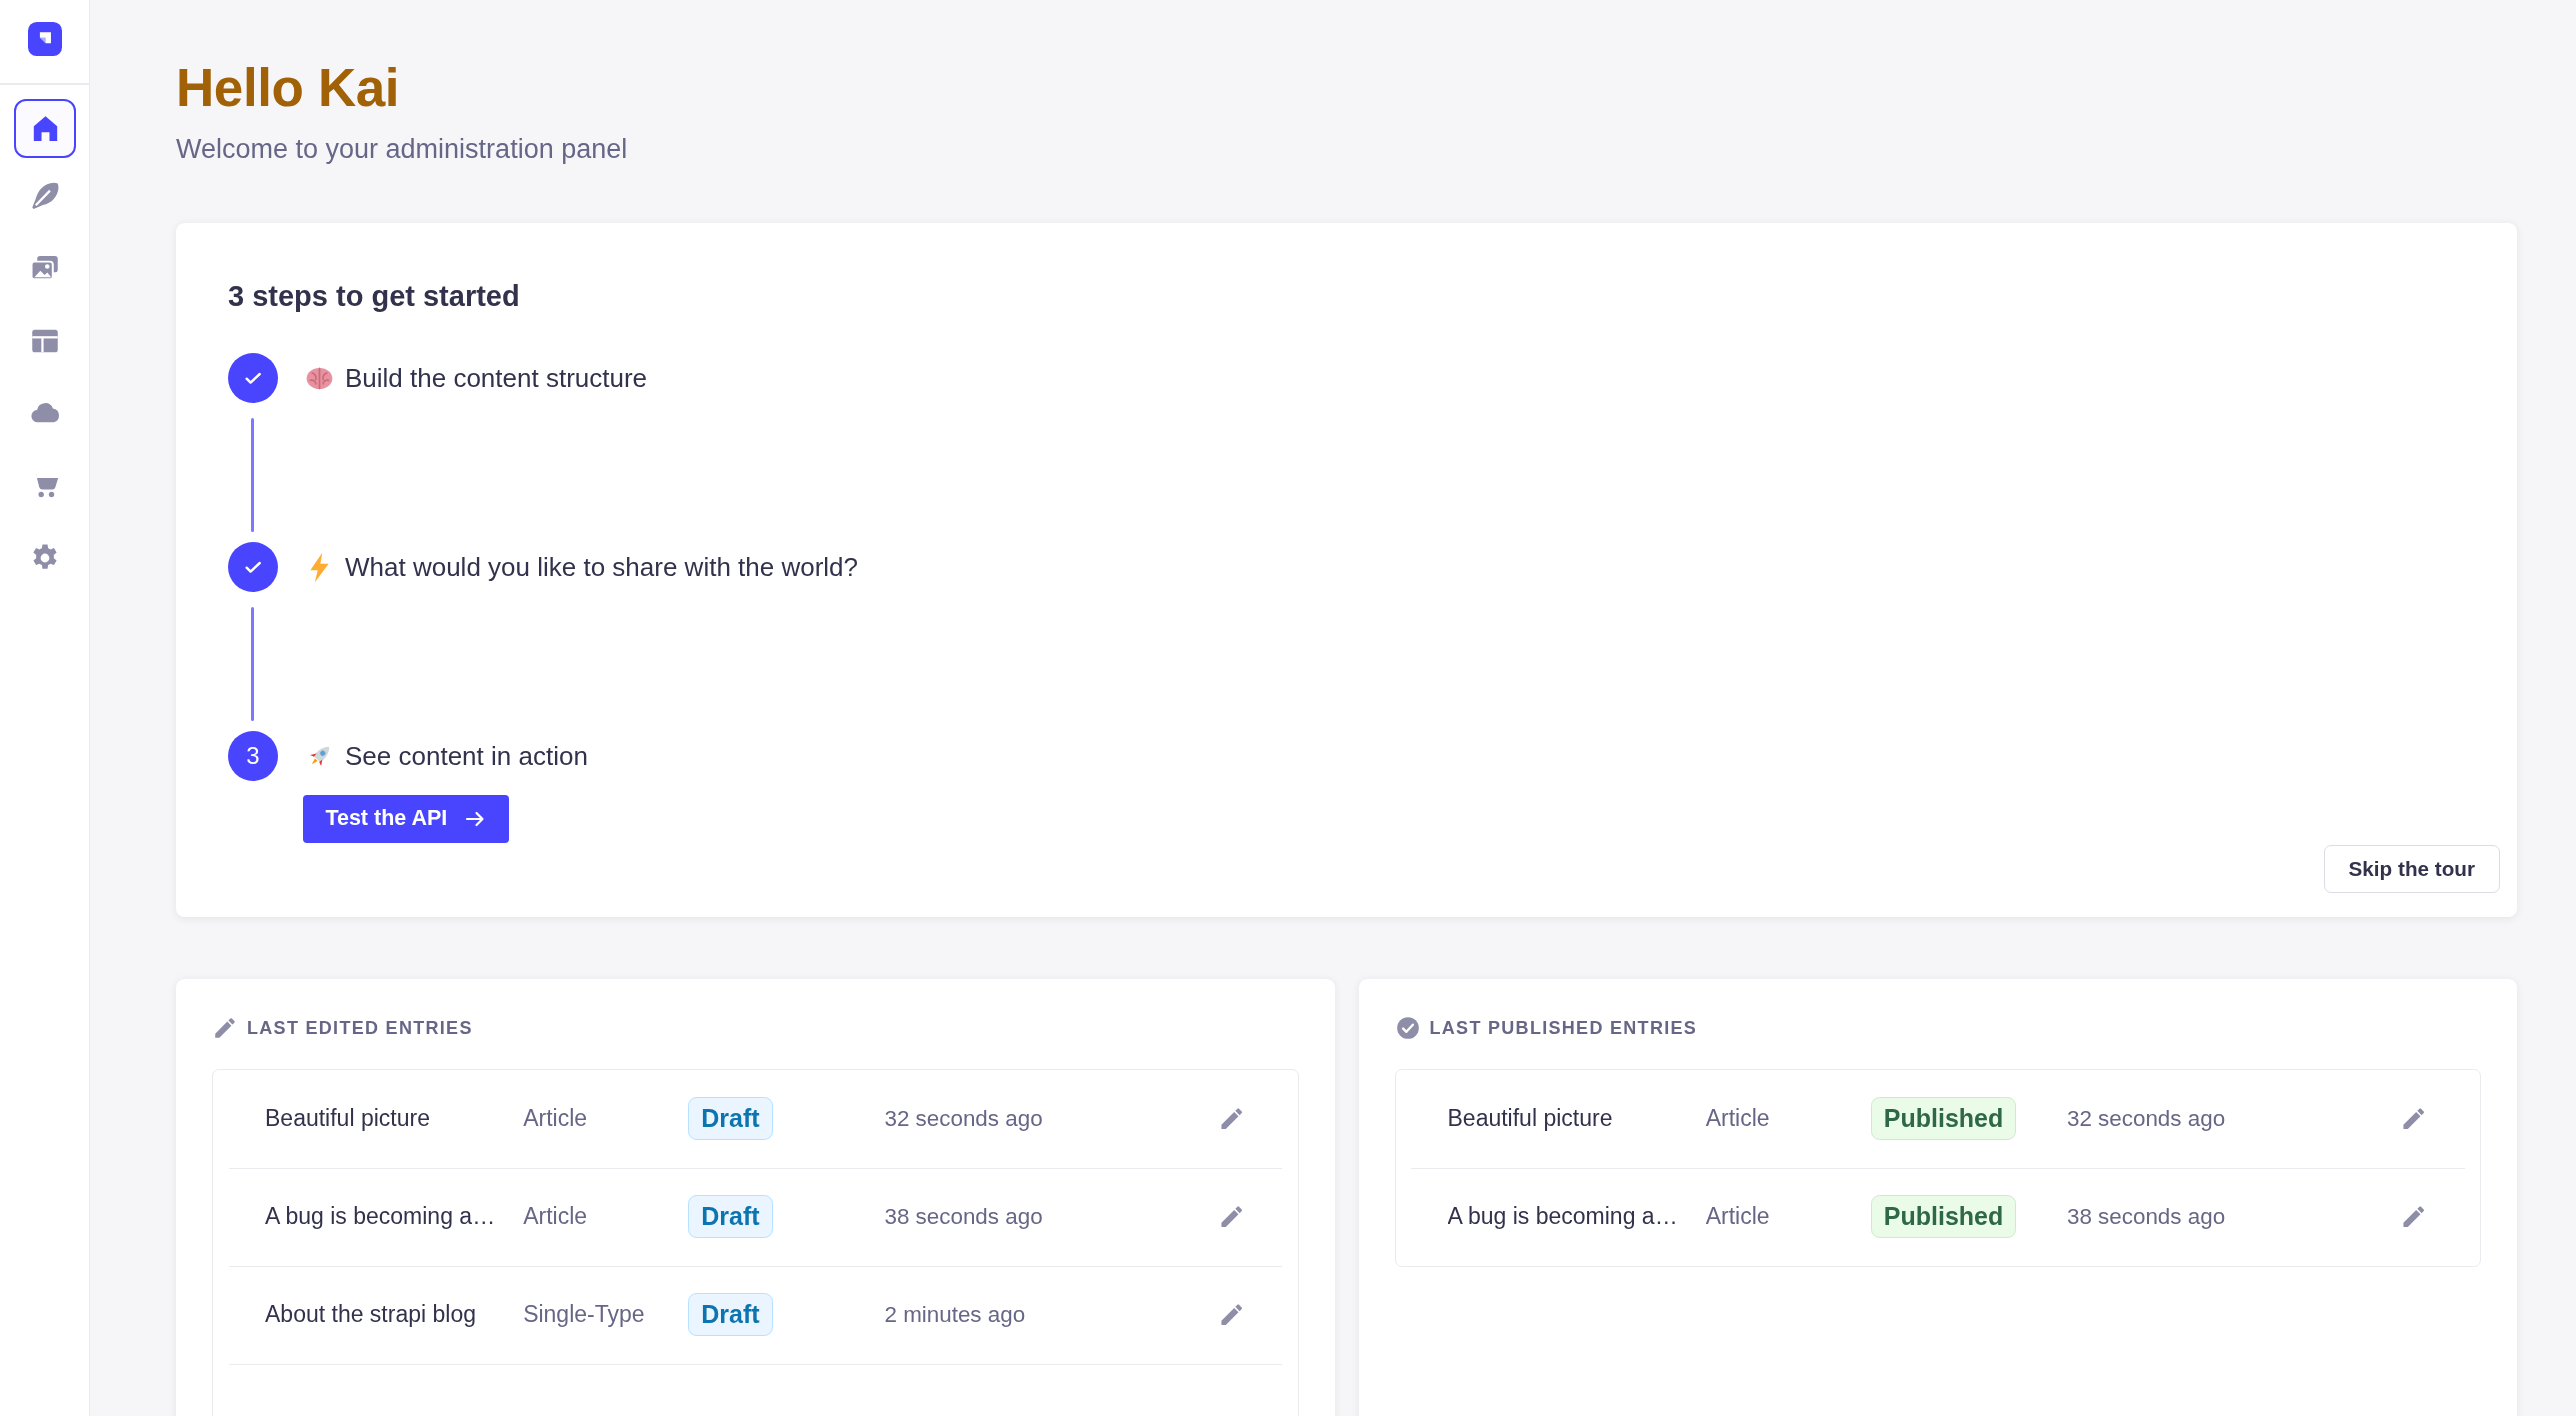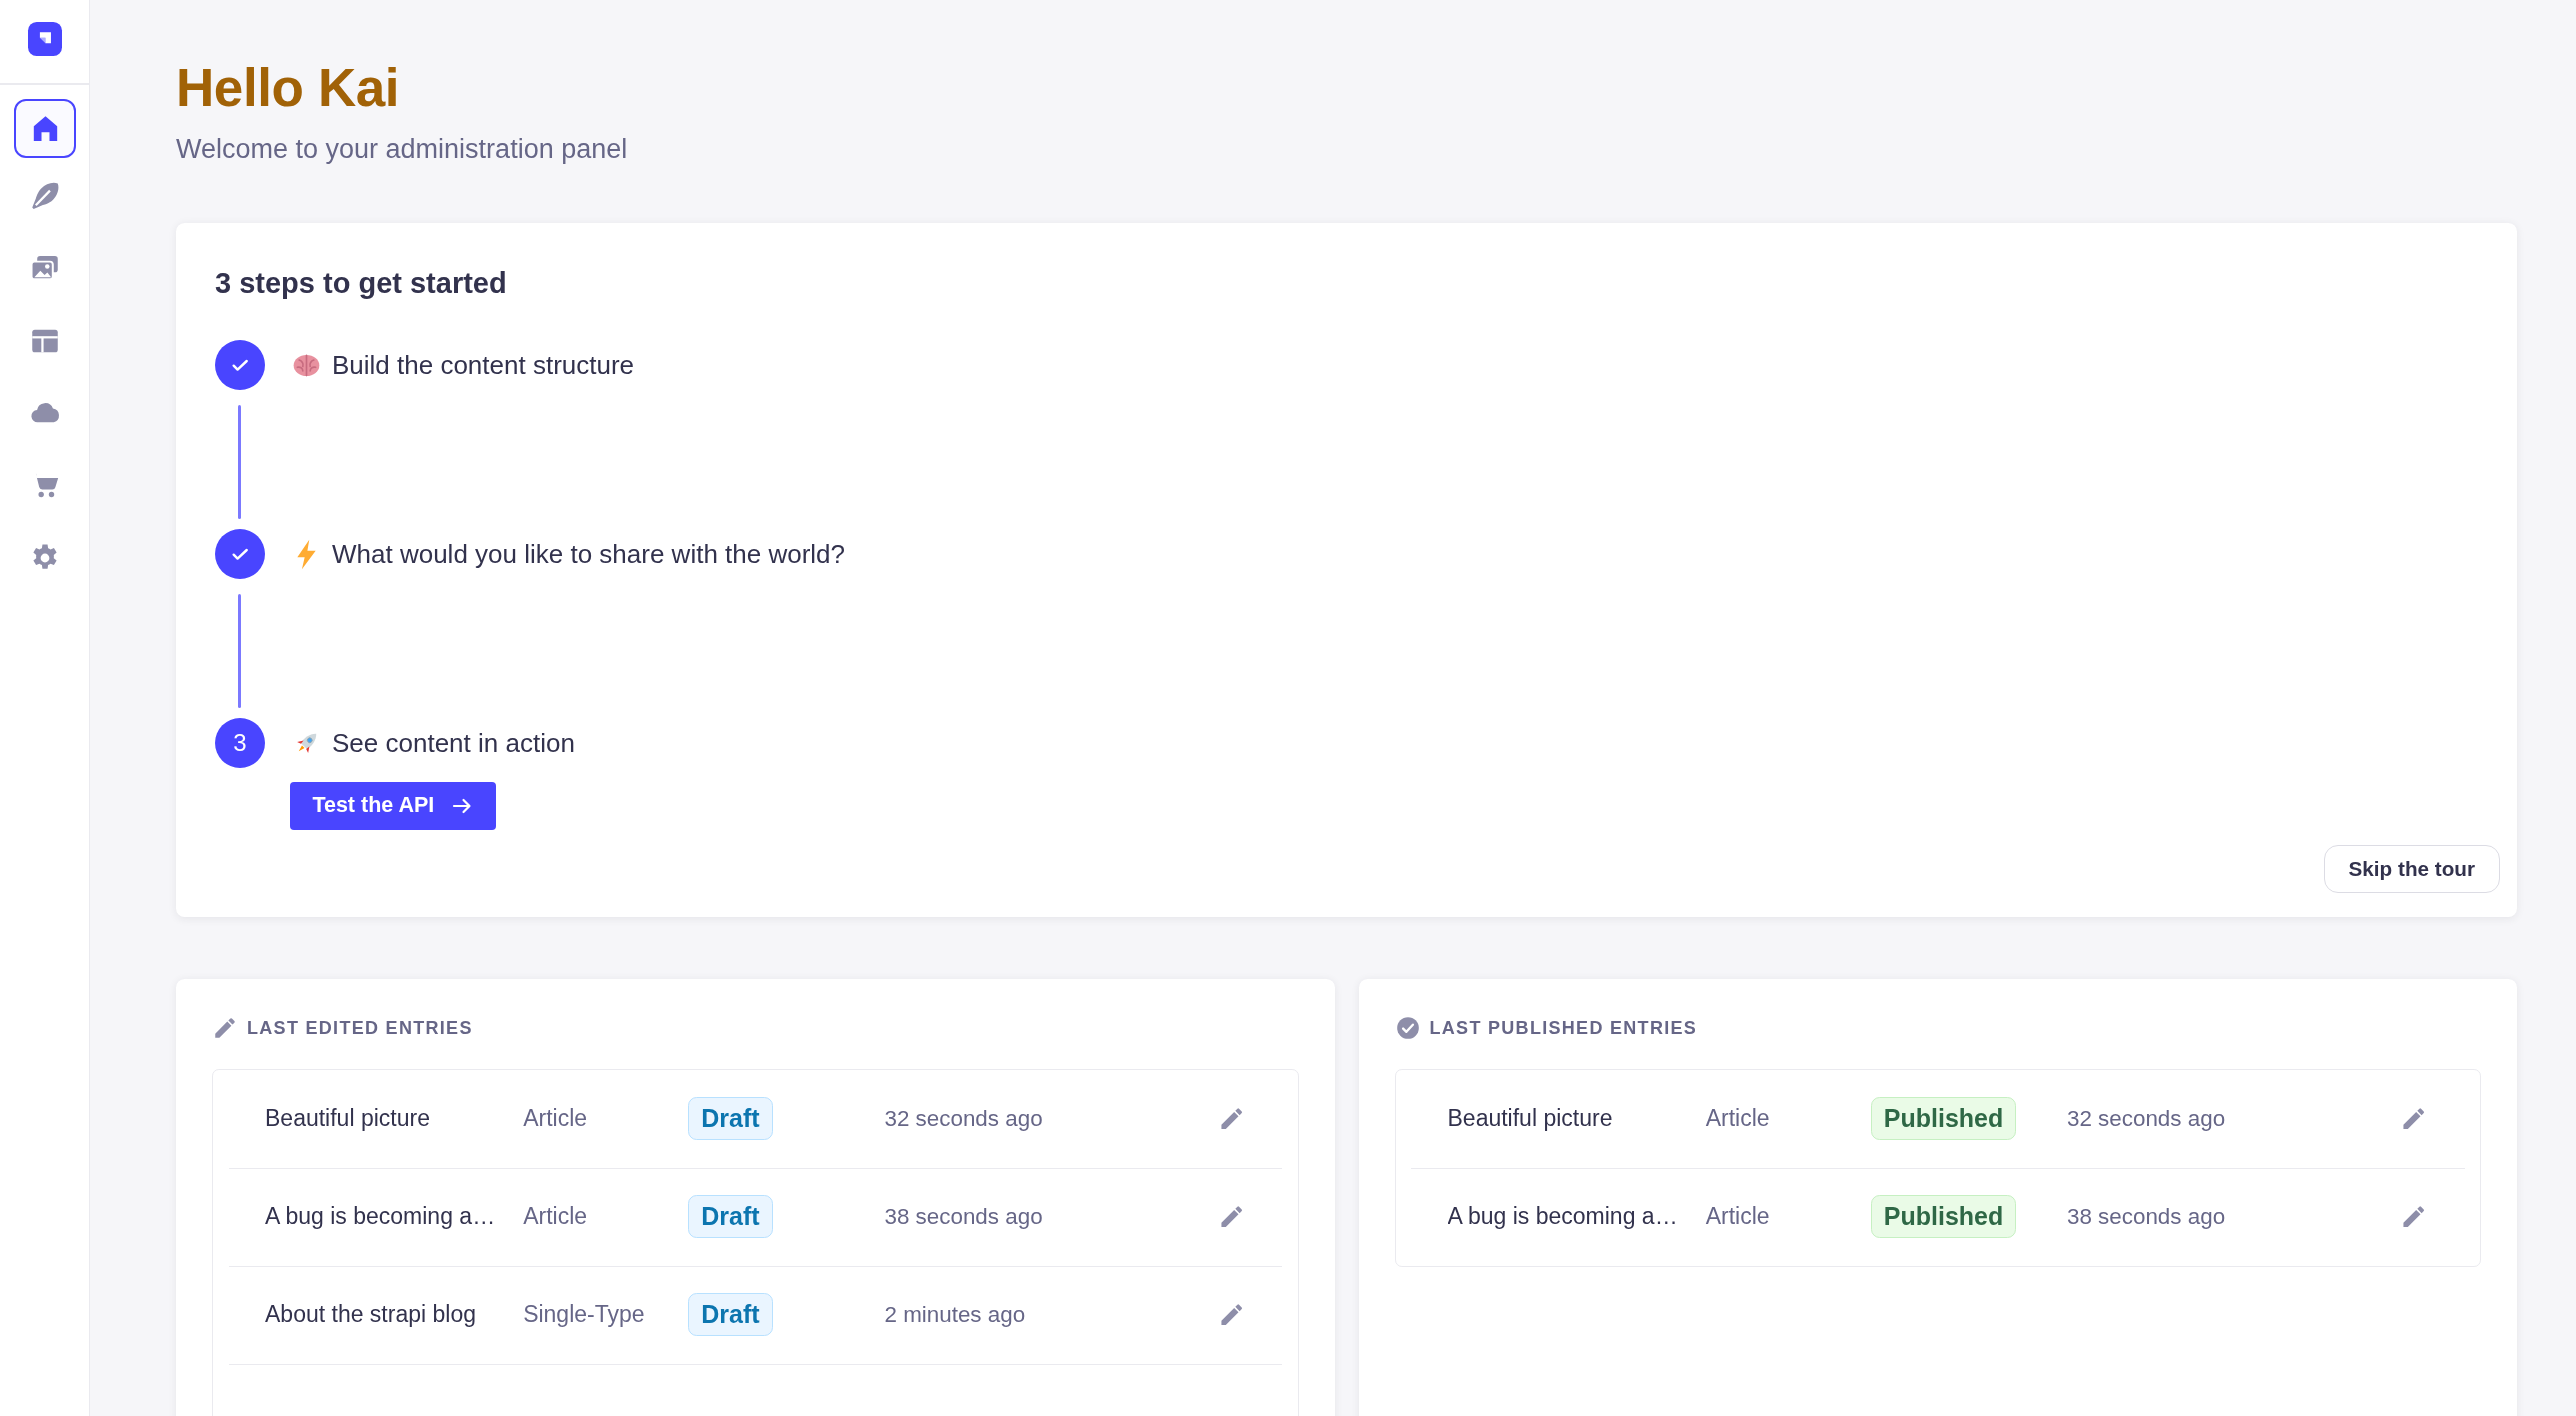--- a/index.html
+++ b/index.html
@@ -35,21 +35,21 @@
 
   
   .greeting { position:absolute; left:176px; top:57px; }
   .greeting h1 { font-size:53px; font-weight:700; color:#a16207; letter-spacing:-0.4px; }
   .greeting p  { font-size:27px; color:#666687; margin-top:15.5px; }
 
   
   .tour-card {
     position:absolute; left:176px; top:223px; width:2341px; height:694px;
     background:#fff; border-radius:8.6px; box-shadow:0 1.7px 8.6px rgba(33,33,52,.08);
-    padding:39px;
+    padding:52px;
   }
   .tour-title { font-size:29px; font-weight:700; color:#32324d; margin-top:5.2px; }
   .steps { margin-top:40px; }
   .step { position:relative; display:flex; gap:25px; }
   .step.spaced { height:189px; }
   .step-circle {
     flex:0 0 50px; width:50px; height:50px; border-radius:50%;
     background:#4945ff; display:flex; align-items:center; justify-content:center;
     color:#fff; font-size:24px; font-weight:500;
   }
@@ -62,21 +62,21 @@
   .step-emoji svg { width:33px; height:33px; }
   .step-label { font-size:26px; font-weight:500; color:#32324d; }
   .test-api-btn {
     margin-top:13.8px; display:inline-flex; align-items:center; gap:15.5px;
     background:#4945ff; color:#fff; border:none; border-radius:4px;
     padding:0 22.4px; height:48px; font-size:21.5px; font-weight:600;
     font-family:"Liberation Sans", sans-serif; cursor:pointer;
   }
   .skip-btn {
     position:absolute; right:17px; bottom:24px;
-    background:#fff; border:1.7px solid #dcdce4; border-radius:14px;
+    background:#fff; border:1.7px solid #dcdce4; border-radius:7px;
     padding:0 24px; height:48px; font-size:20.7px; font-weight:600; color:#32324d;
     font-family:"Liberation Sans", sans-serif; cursor:pointer;
   }
 
   
   .bottom-grid {
     position:absolute; left:176px; top:979px; width:2341px;
     display:grid; grid-template-columns:1fr 1fr; gap:24px;
   }
   .panel {

